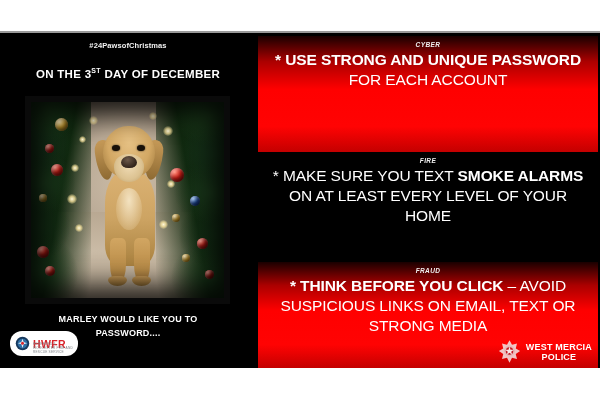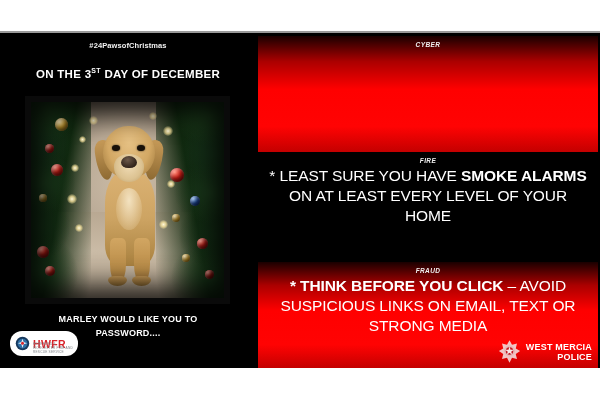--- a/index.html
+++ b/index.html
@@ -304,21 +304,21 @@
     align-items: center;
     gap: 4px;
   }
   .wmp-crest { width: 25px; height: 25px; flex: 0 0 auto; }
   .wmp-text {
     color: #ffffff;
     font-size: 9px;
     font-weight: 700;
     line-height: 10px;
     letter-spacing: 0.2px;
-    text-align: right;
+    text-align: center;
   }
 </style>
 </head>
 <body>
 
 <div class="canvas">
 
   <div class="top-rule"></div>
 
   <div class="poster">
@@ -394,26 +394,30 @@
         </svg>
         <span class="hwfr-text">HWFR</span>
         <span class="hwfr-sub">HEREFORD &amp; WORCESTER FIRE AND RESCUE SERVICE</span>
       </div>
     </div>
 
     <div class="right-panel">
 
       <div class="tip red" id="tip-cyber">
         <div class="tip-kicker">CYBER</div>
+        <div class="tip-body">
+          <b>* USE STRONG AND UNIQUE PASSWORD</b><br>
+          <span class="light-w">FOR EACH ACCOUNT</span>
+        </div>
       </div>
 
       <div class="tip dark" id="tip-fire">
         <div class="tip-kicker">FIRE</div>
         <div class="tip-body">
-          <span class="light-w">* LEAST SURE YOU HAVE </span><b>SMOKE ALARMS</b><br>
+          <span class="light-w">* MAKE SURE YOU TEXT </span><b>SMOKE ALARMS</b><br>
           <span class="light-w">ON AT LEAST EVERY LEVEL OF YOUR HOME</span>
         </div>
       </div>
 
       <div class="tip red" id="tip-fraud">
         <div class="tip-kicker">FRAUD</div>
         <div class="tip-body">
           <b>* THINK BEFORE YOU CLICK</b><span class="light-w"> – AVOID</span><br>
           <span class="light-w">SUSPICIOUS LINKS ON EMAIL, TEXT OR</span><br>
           <span class="light-w">STRONG MEDIA</span>

